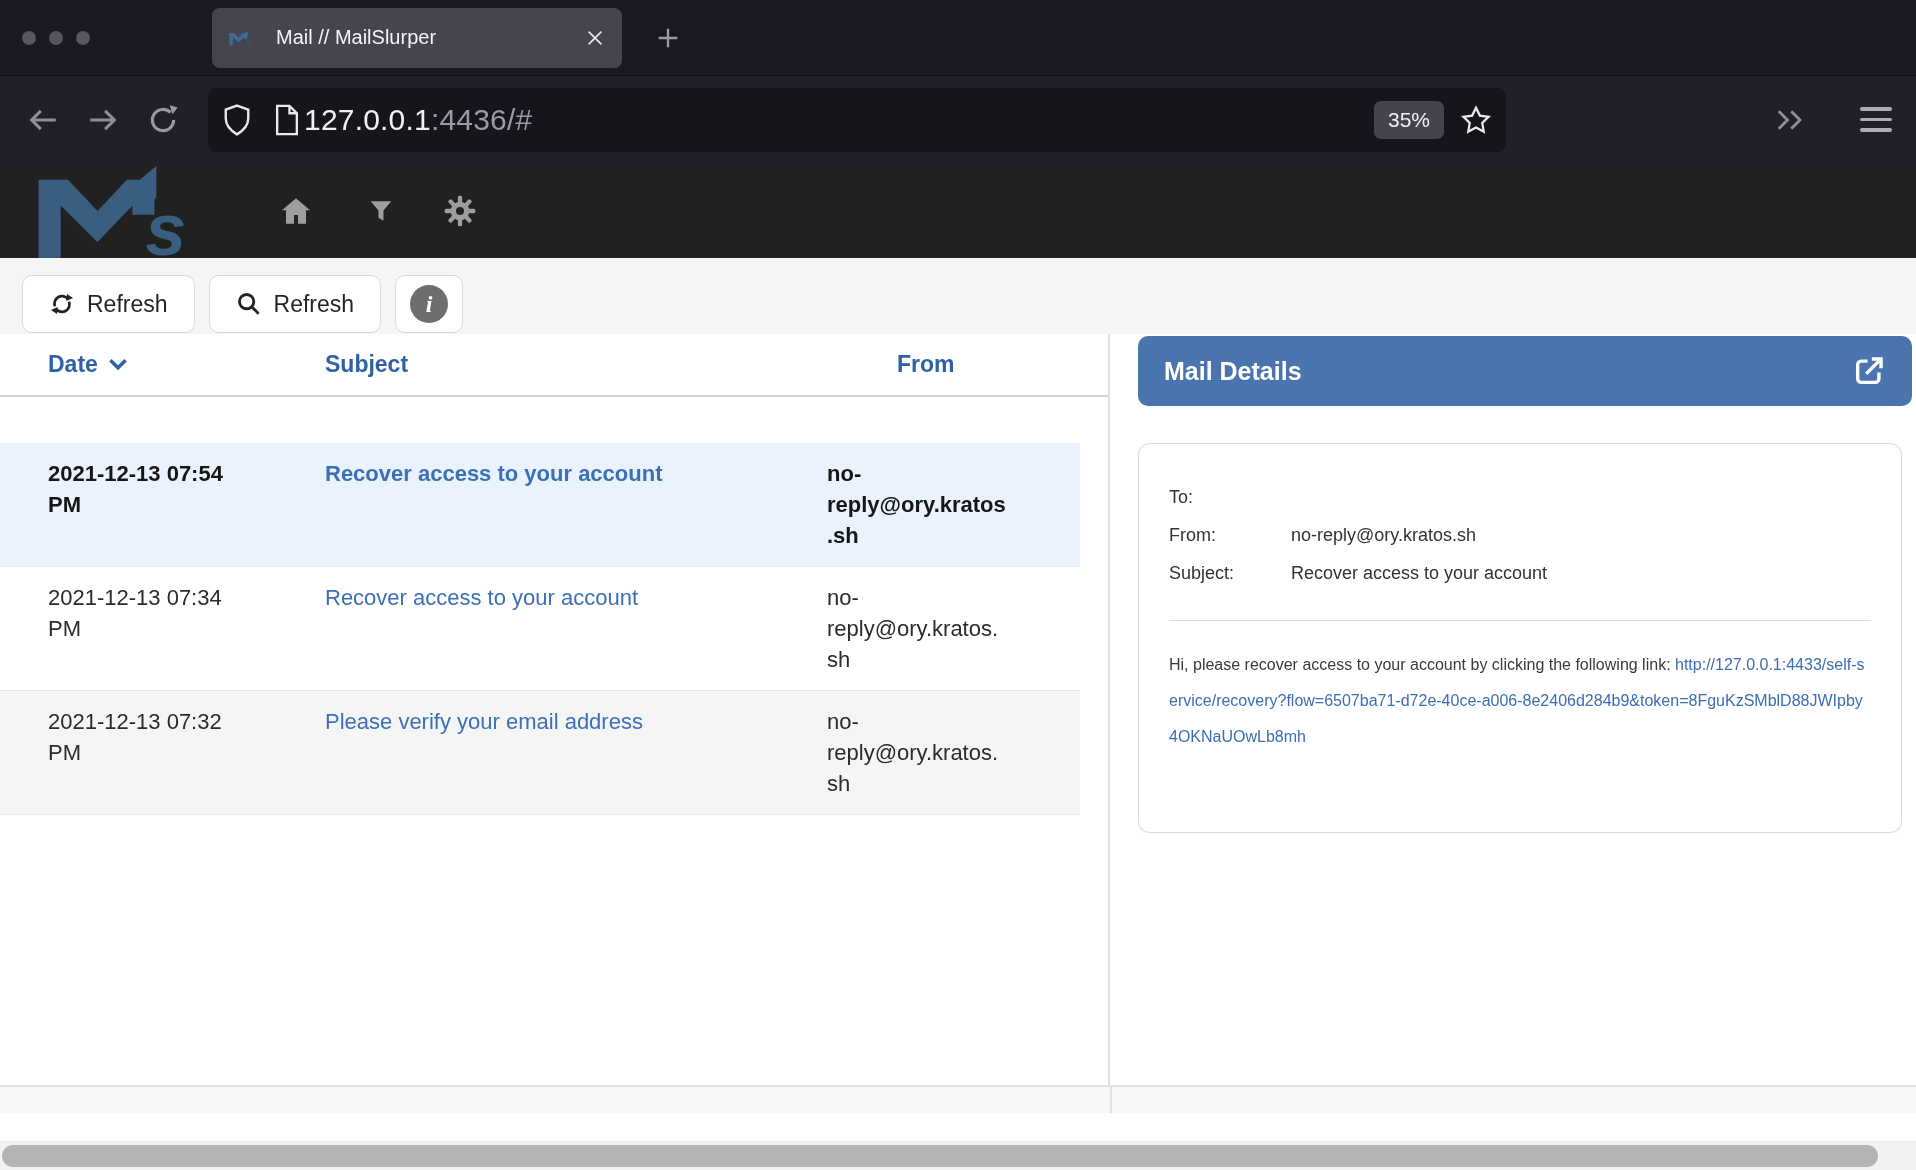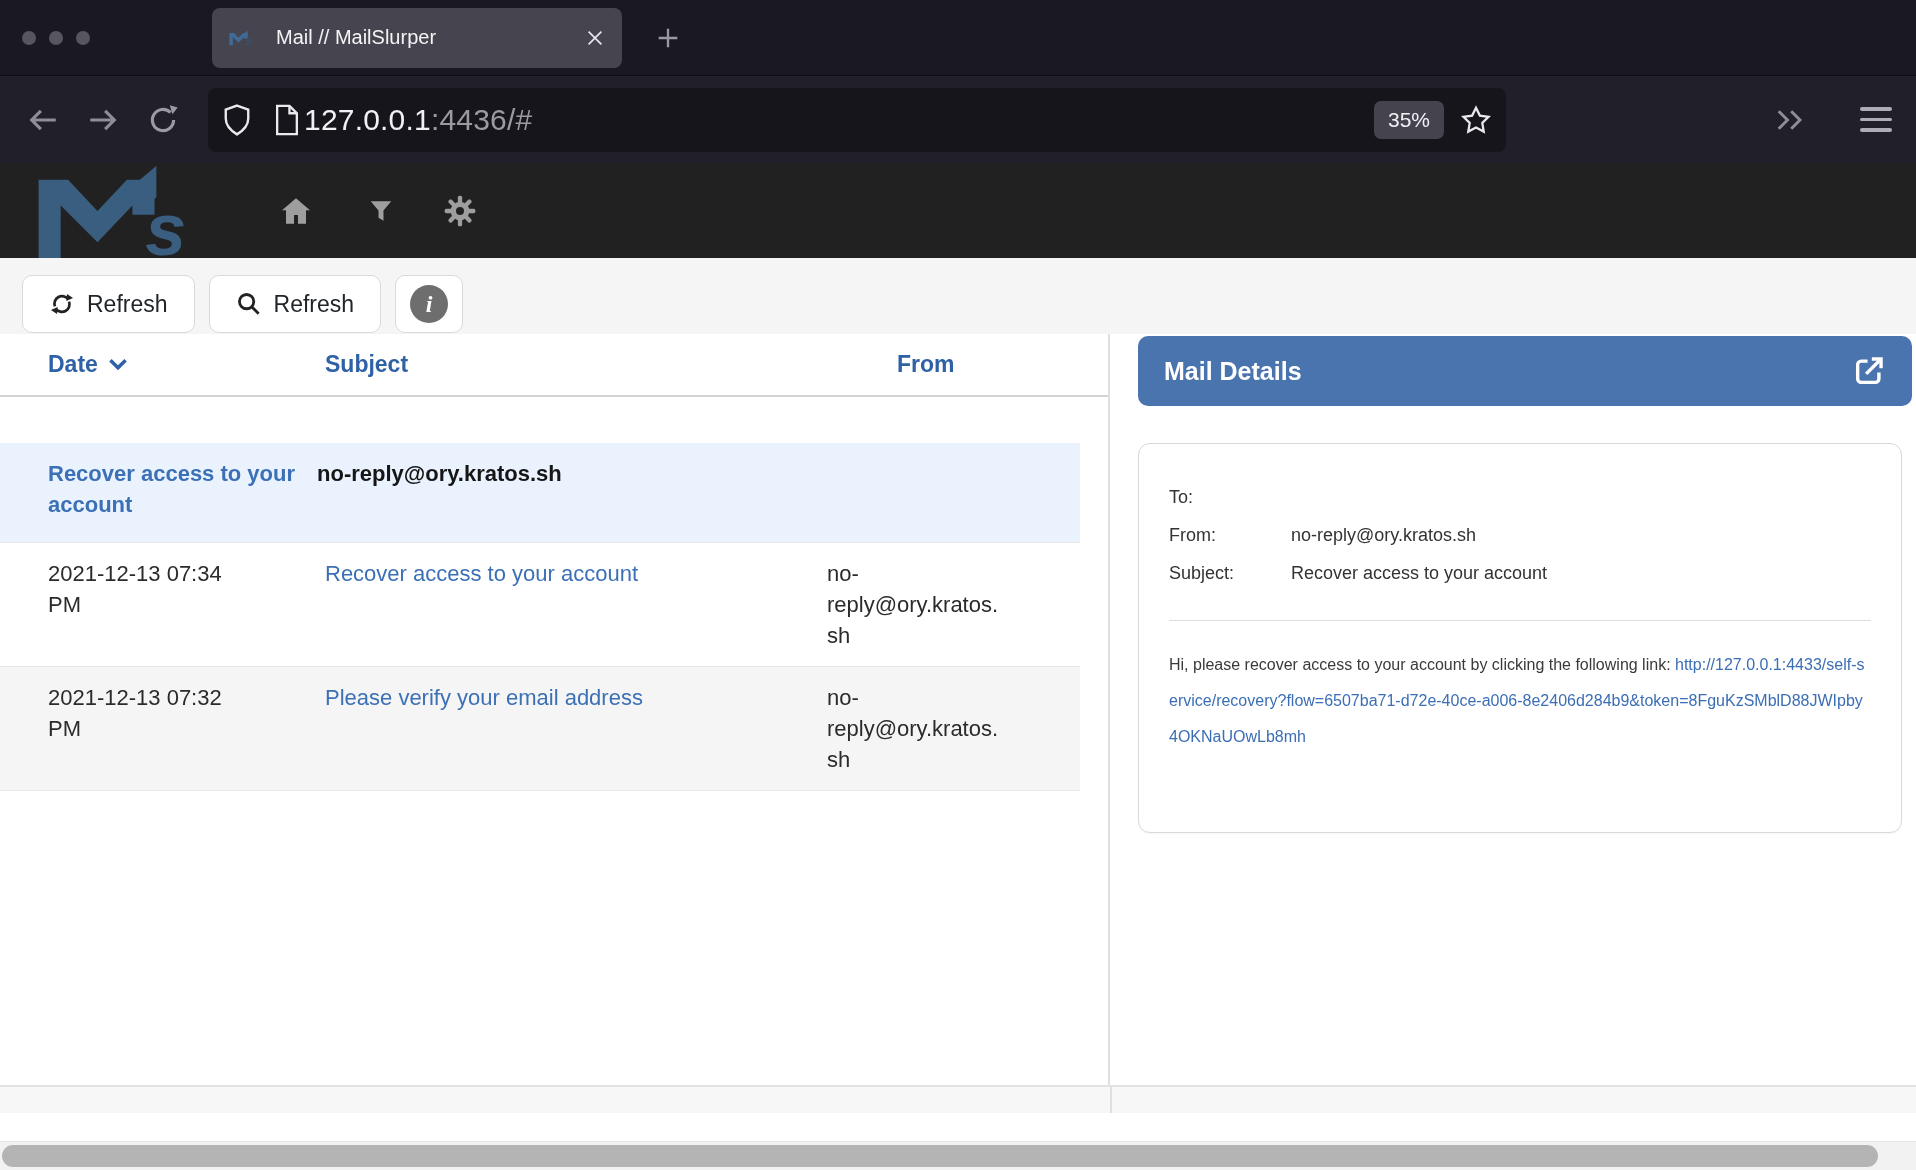--- a/index.html
+++ b/index.html
@@ -256,20 +256,21 @@
             <svg width="20" height="13" viewBox="0 0 18 12" fill="none" stroke="#2e61a5" stroke-width="3.2">
               <path d="M2 2l7 7 7-7"></path>
             </svg>
           </div>
           <div class="hcell hcell-subject">Subject</div>
           <div class="hcell hcell-from">From</div>
         </div>
         <div class="list-gap"></div>
 
         <div class="grid-row mail-row row-selected">
+          <div class="cell-date">2021-12-13 07:54 PM</div>
           <div class="cell-subject"><a class="subject-link">Recover access to your account</a></div>
           <div class="cell-from">no-reply@ory.kratos.sh</div>
         </div>
 
         <div class="grid-row mail-row">
           <div class="cell-date">2021-12-13 07:34 PM</div>
           <div class="cell-subject"><a class="subject-link">Recover access to your account</a></div>
           <div class="cell-from">no-reply@ory.kratos.sh</div>
         </div>
 

